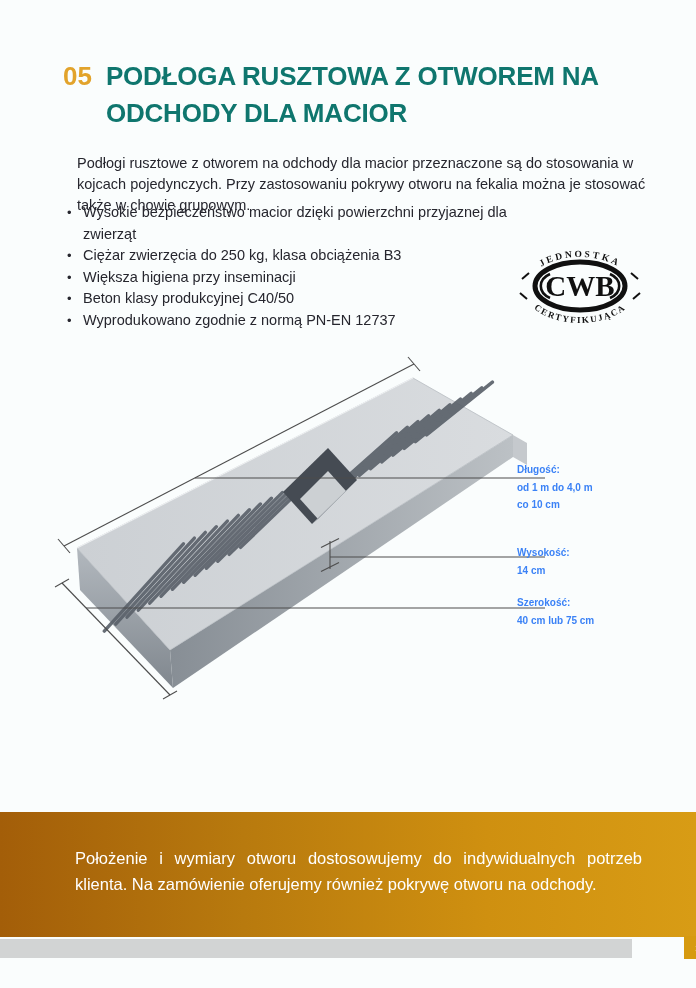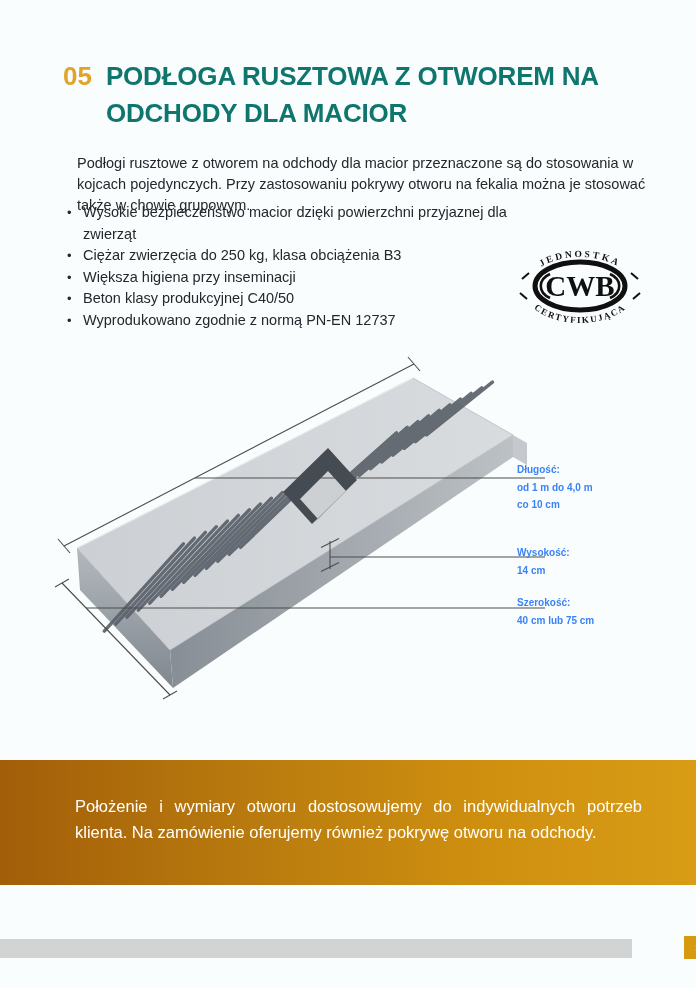--- a/index.html
+++ b/index.html
@@ -18,21 +18,21 @@
   .features li{position:relative;padding-left:17px;}
   .features li::before{content:"•";position:absolute;left:1px;top:0;font-size:13px;}
   
   .cwb-logo{position:absolute;left:516px;top:244px;width:128px;height:84px;}
   
   .diagram{position:absolute;left:0;top:350px;width:696px;height:360px;}
   .dim-label{position:absolute;left:517px;font-size:10px;line-height:17.5px;color:#3b82f6;font-weight:bold;}
   .dim-label .dim-line{font-weight:bold;}
   
   .banner{
-    position:absolute;left:0;top:760px;width:696px;height:125px;box-sizing:border-box;
+    position:absolute;left:0;top:812px;width:696px;height:125px;box-sizing:border-box;
     background:linear-gradient(90deg,#a35e09 0%,#b87a0e 35%,#cf9010 70%,#d89c15 100%);
     color:#ffffff;font-size:16.5px;line-height:26px;text-align:justify;
     padding:33px 54px 0 75px;
   }
   
   .footer-bar{position:absolute;left:0;top:939px;width:632px;height:19px;background:#d2d4d4;}
   .page-badge{
     position:absolute;left:638px;top:936px;width:32px;height:23px;background:#d69a10;
     color:#fff;font-size:9px;font-weight:bold;display:flex;align-items:center;justify-content:center;margin-left:46px;
   }

